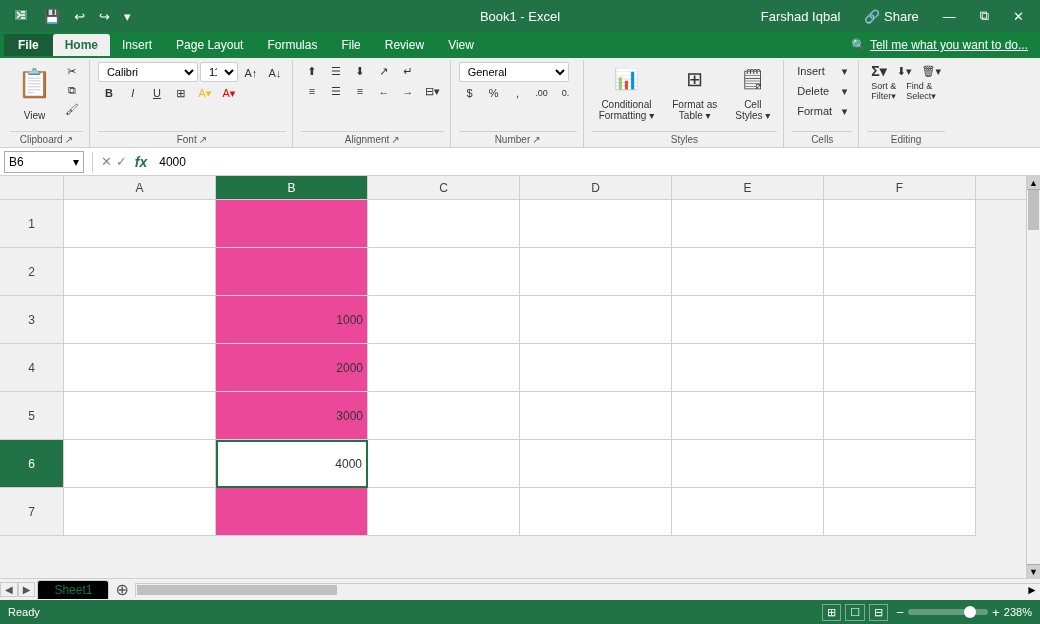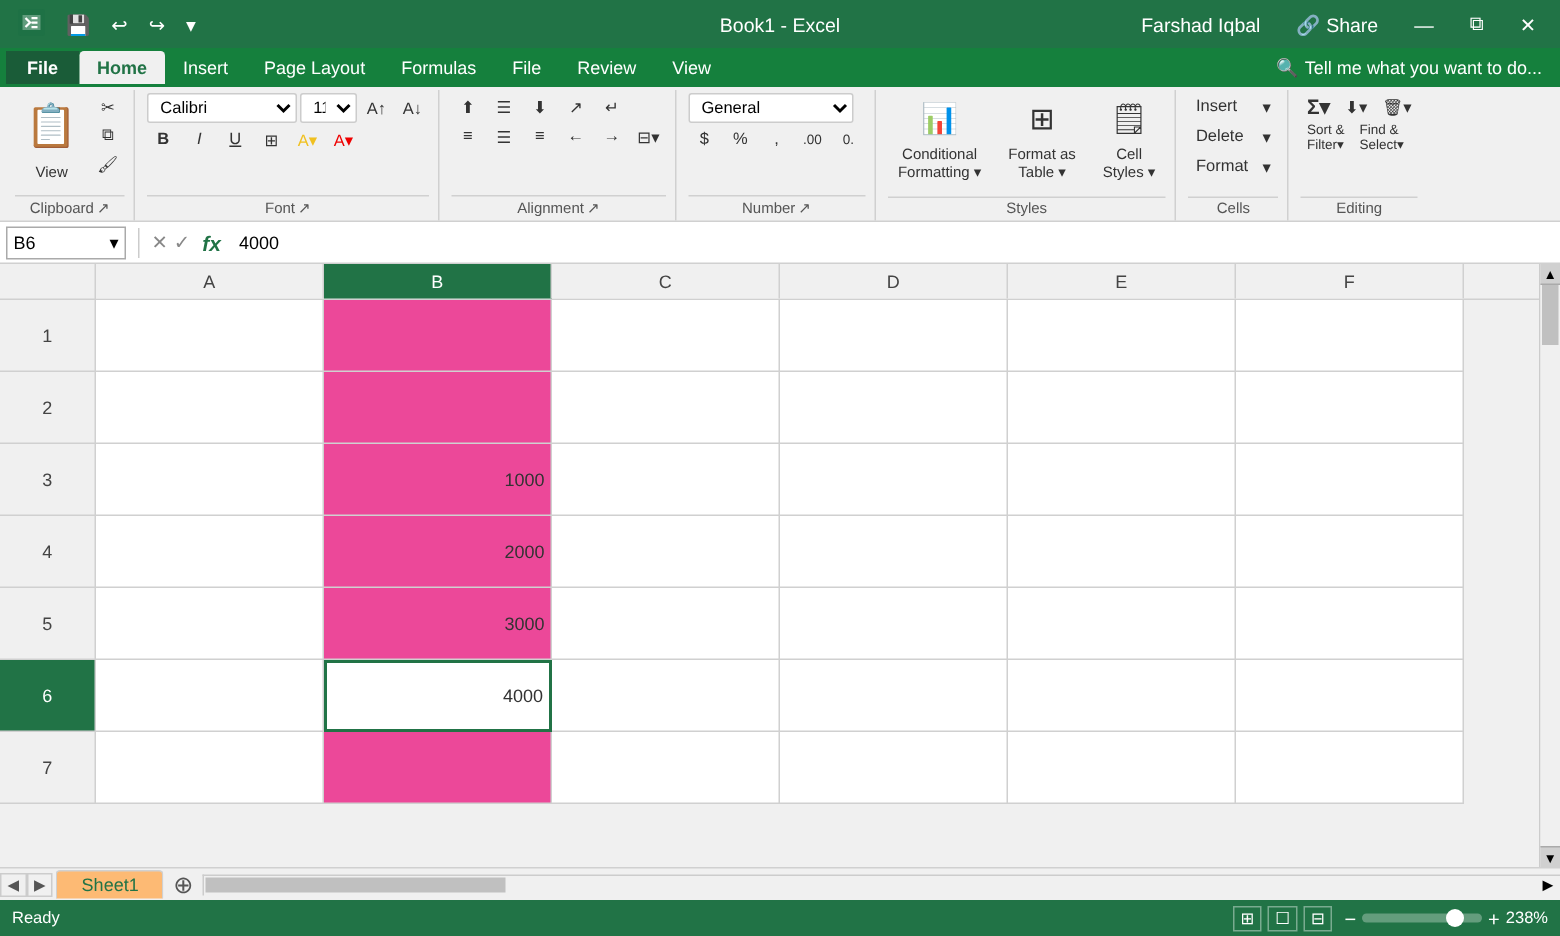--- a/index.html
+++ b/index.html
@@ -241,21 +241,21 @@
       border: 1px solid #ccc;
       cursor: pointer;
       font-size: 10px;
       padding: 1px 4px;
       color: #555;
     }
     .sheet-tab {
       padding: 2px 16px;
       border: 1px solid #d0d0d0;
       border-bottom: none;
-      background: #fdba74;
+      background: #000000;
       font-size: 12px;
       cursor: pointer;
       margin-left: 2px;
       color: #217346;
       border-radius: 3px 3px 0 0;
     }
     .add-sheet-btn {
       background: none;
       border: none;
       cursor: pointer;
@@ -348,21 +348,21 @@
   <div class="ribbon-tab active">Home</div>
   <div class="ribbon-tab">Insert</div>
   <div class="ribbon-tab">Page Layout</div>
   <div class="ribbon-tab">Formulas</div>
   <div class="ribbon-tab">File</div>
   <div class="ribbon-tab">Review</div>
   <div class="ribbon-tab">View</div>
   <div style="flex:1"></div>
   <div style="display:flex;align-items:center;padding:2px 8px;color:white;font-size:12px;">
     <span>🔍</span>
-    <span style="margin-left:4px;">Tell me what you want to do...</span>
+    <span style="margin-left:4px;text-decoration:underline;">Tell me what you want to do...</span>
   </div>
 </div>
 
 <div class="ribbon">
 
   <div class="ribbon-group">
     <div class="ribbon-group-content">
       <div class="ribbon-btn large">
         <div style="font-size:28px;">📋</div>
         <div class="ribbon-btn-label">View</div>

